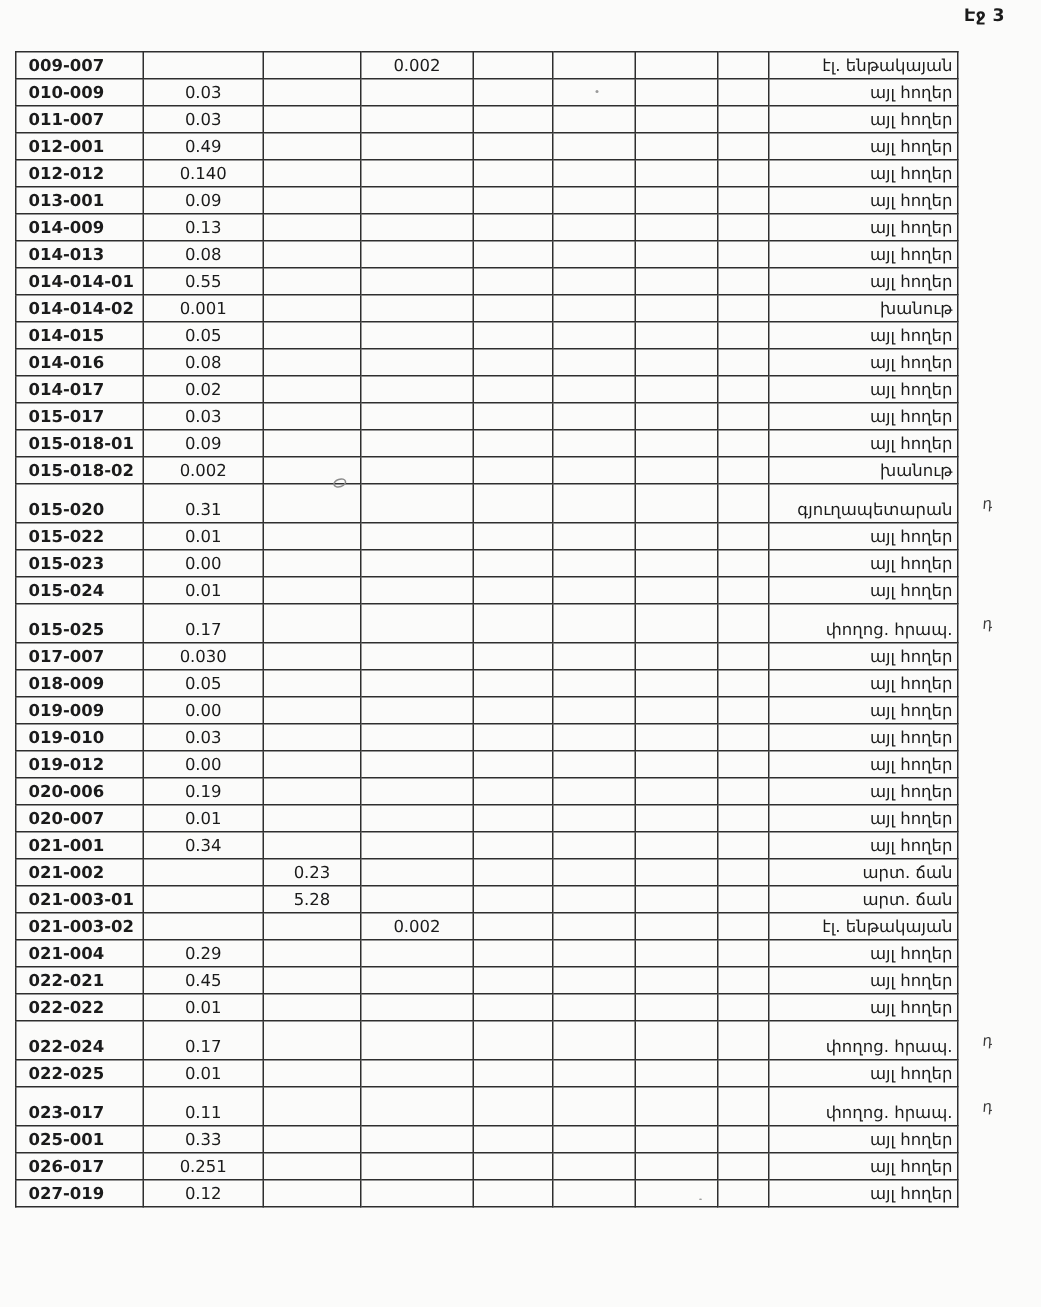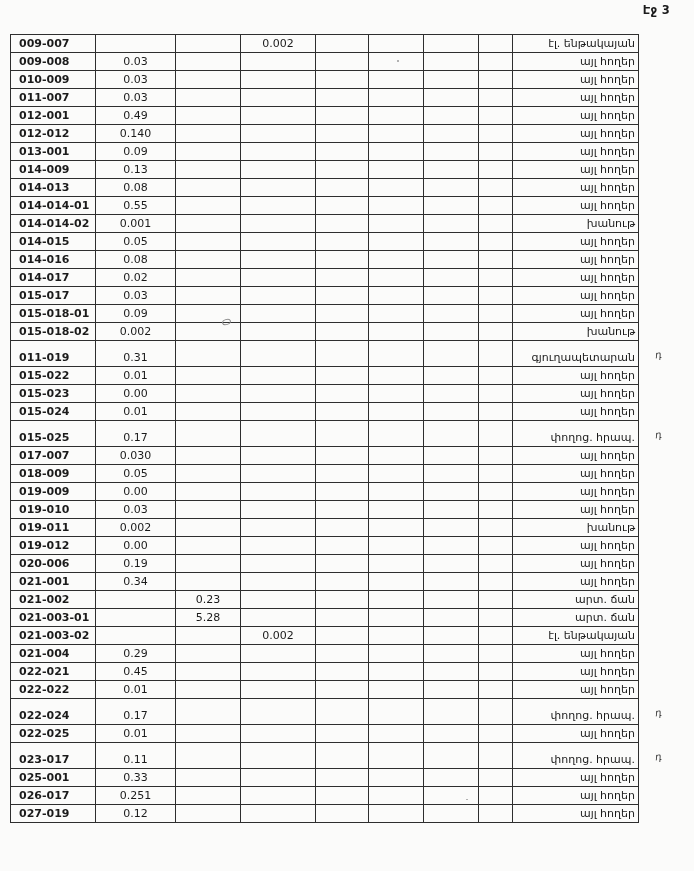--- a/index.html
+++ b/index.html
@@ -104,34 +104,20 @@
       <td></td>
       <td></td>
       <td></td>
       <td></td>
       <td class="use">
         <span class="use-text">էլ. ենթակայան</span>
         
       </td>
     </tr>
         <tr>
-      <td class="code">009-008</td>
-      <td class="num">0.03</td>
-      <td class="num"></td>
-      <td class="num"></td>
-      <td></td>
-      <td></td>
-      <td></td>
-      <td></td>
-      <td class="use">
-        <span class="use-text">այլ հողեր</span>
-        
-      </td>
-    </tr>
-        <tr>
       <td class="code">010-009</td>
       <td class="num">0.03</td>
       <td class="num"></td>
       <td class="num"></td>
       <td></td>
       <td></td>
       <td></td>
       <td></td>
       <td class="use">
         <span class="use-text">այլ հողեր</span>
@@ -328,21 +314,21 @@
       <td></td>
       <td></td>
       <td></td>
       <td></td>
       <td class="use">
         <span class="use-text">խանութ</span>
         
       </td>
     </tr>
         <tr class="tall">
-      <td class="code">011-019</td>
+      <td class="code">015-020</td>
       <td class="num">0.31</td>
       <td class="num"></td>
       <td class="num"></td>
       <td></td>
       <td></td>
       <td></td>
       <td></td>
       <td class="use">
         <span class="use-text">գյուղապետարան</span>
         <span class="margin-note">դ</span>
@@ -454,50 +440,50 @@
       <td></td>
       <td></td>
       <td></td>
       <td></td>
       <td class="use">
         <span class="use-text">այլ հողեր</span>
         
       </td>
     </tr>
         <tr>
-      <td class="code">019-011</td>
-      <td class="num">0.002</td>
-      <td class="num"></td>
-      <td class="num"></td>
-      <td></td>
-      <td></td>
-      <td></td>
-      <td></td>
-      <td class="use">
-        <span class="use-text">խանութ</span>
-        
-      </td>
-    </tr>
-        <tr>
       <td class="code">019-012</td>
       <td class="num">0.00</td>
       <td class="num"></td>
       <td class="num"></td>
       <td></td>
       <td></td>
       <td></td>
       <td></td>
       <td class="use">
         <span class="use-text">այլ հողեր</span>
         
       </td>
     </tr>
         <tr>
       <td class="code">020-006</td>
       <td class="num">0.19</td>
+      <td class="num"></td>
+      <td class="num"></td>
+      <td></td>
+      <td></td>
+      <td></td>
+      <td></td>
+      <td class="use">
+        <span class="use-text">այլ հողեր</span>
+        
+      </td>
+    </tr>
+        <tr>
+      <td class="code">020-007</td>
+      <td class="num">0.01</td>
       <td class="num"></td>
       <td class="num"></td>
       <td></td>
       <td></td>
       <td></td>
       <td></td>
       <td class="use">
         <span class="use-text">այլ հողեր</span>
         
       </td>

